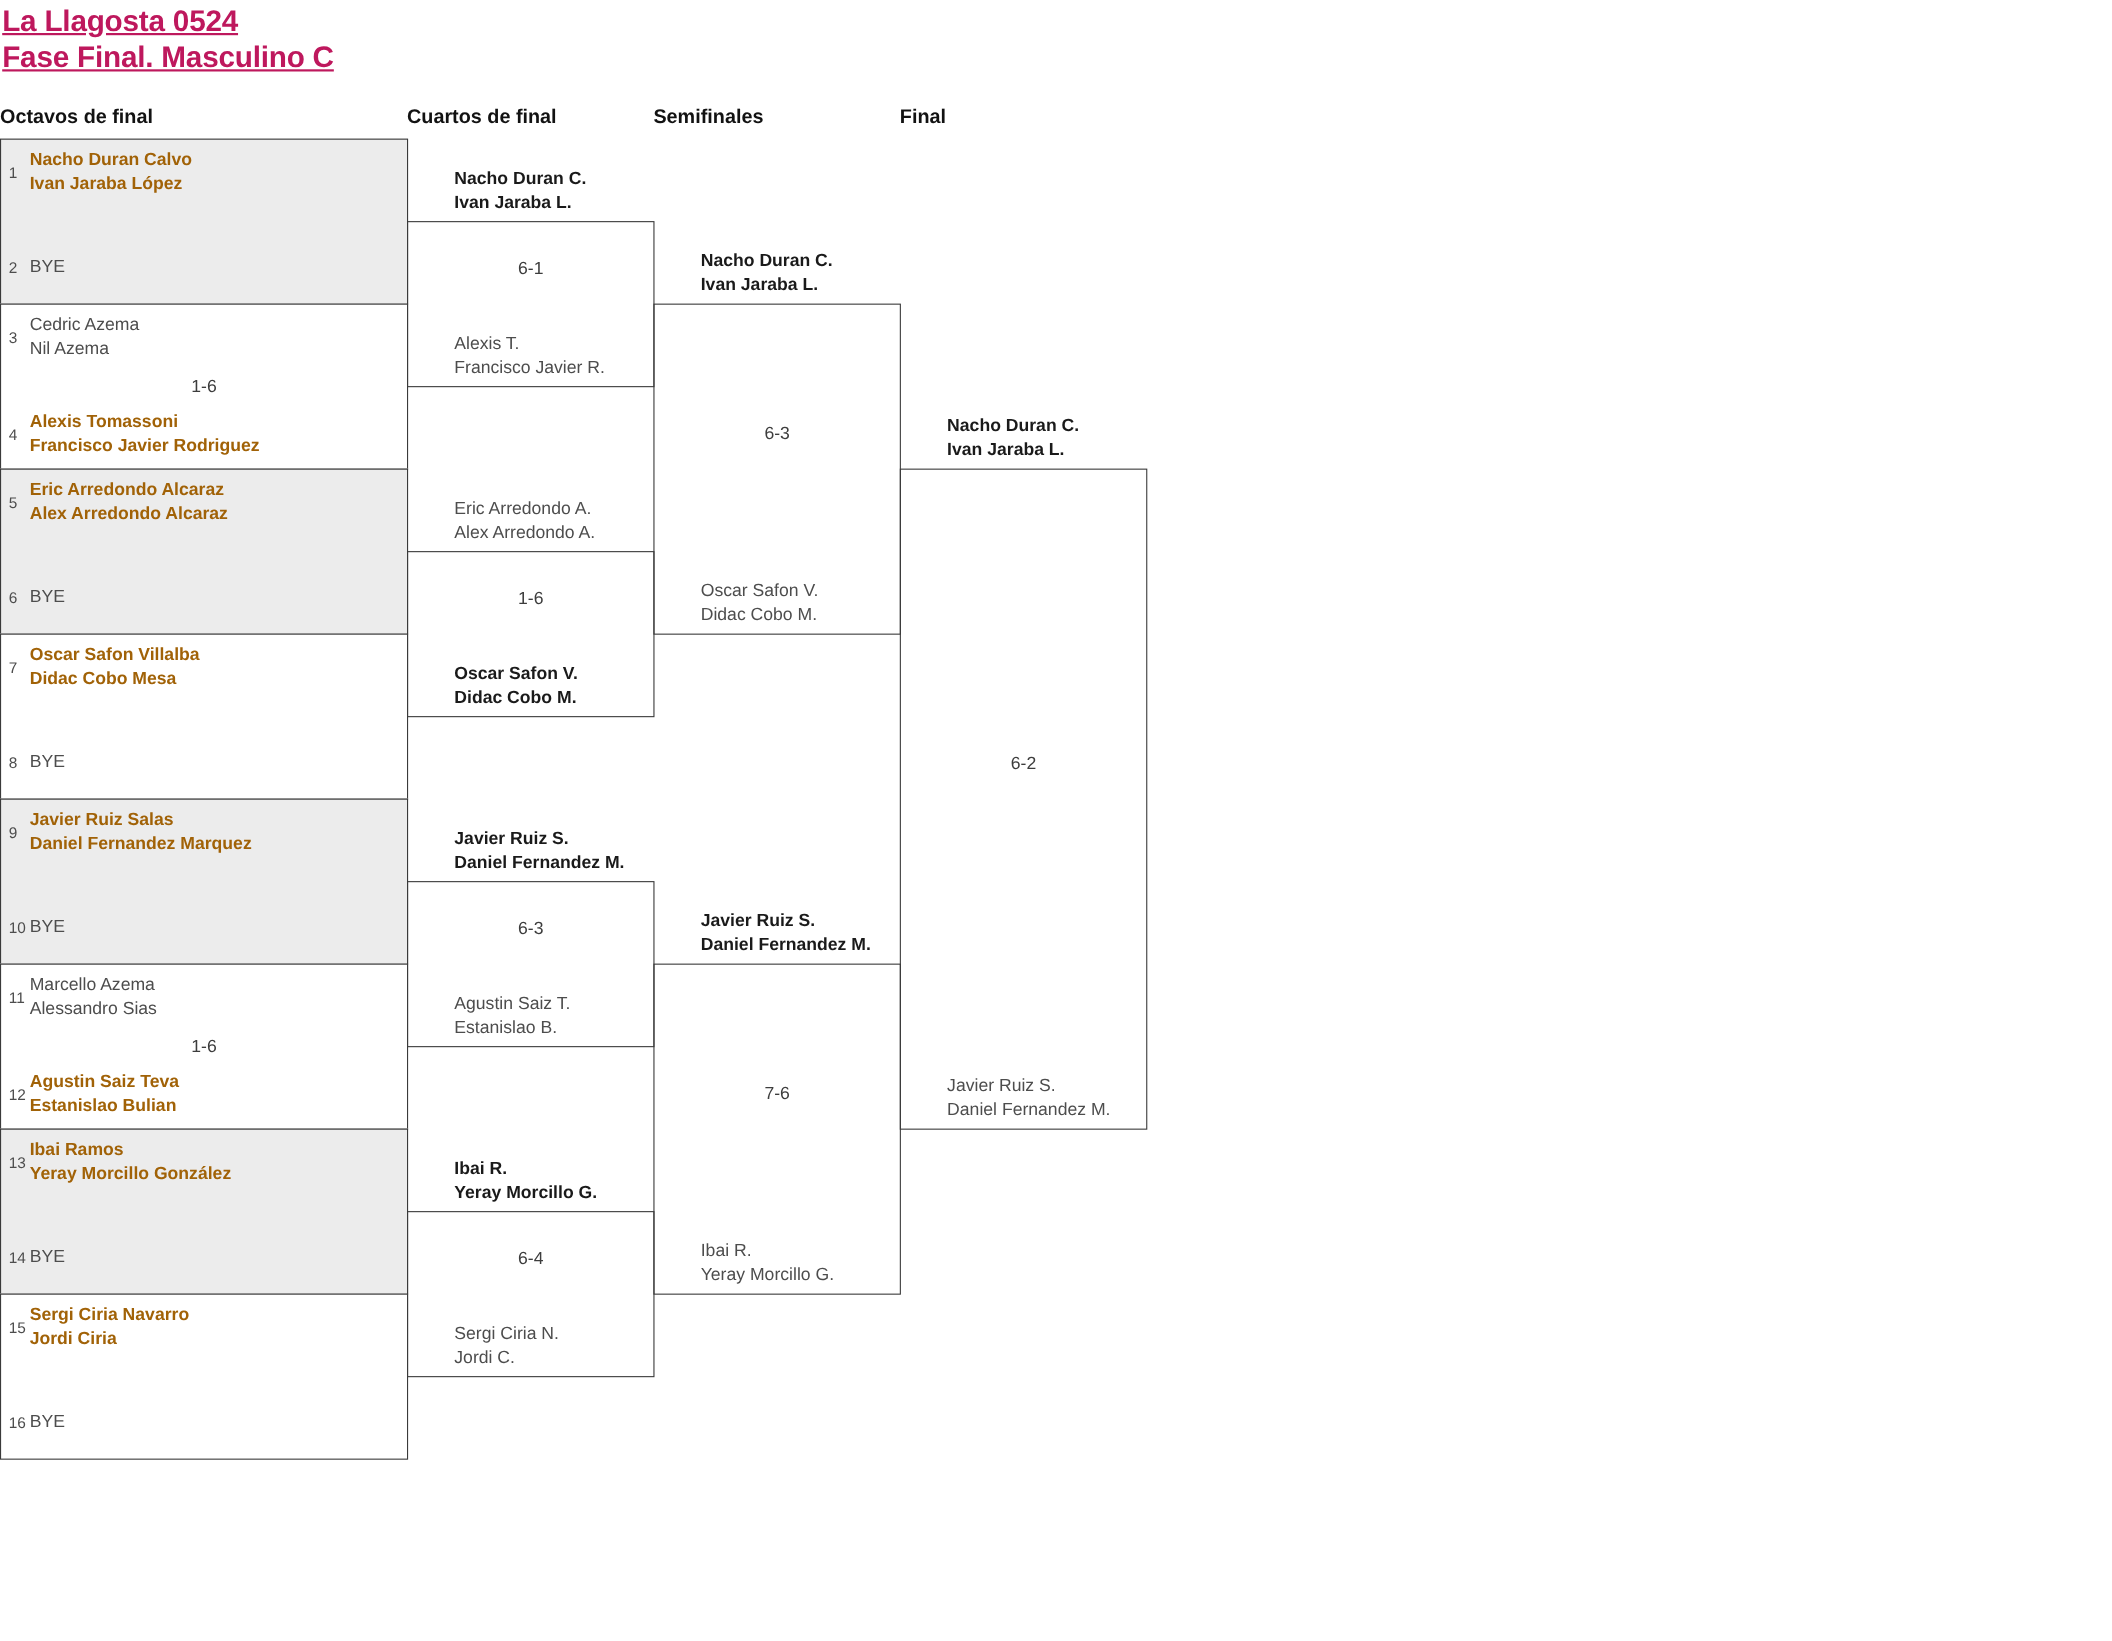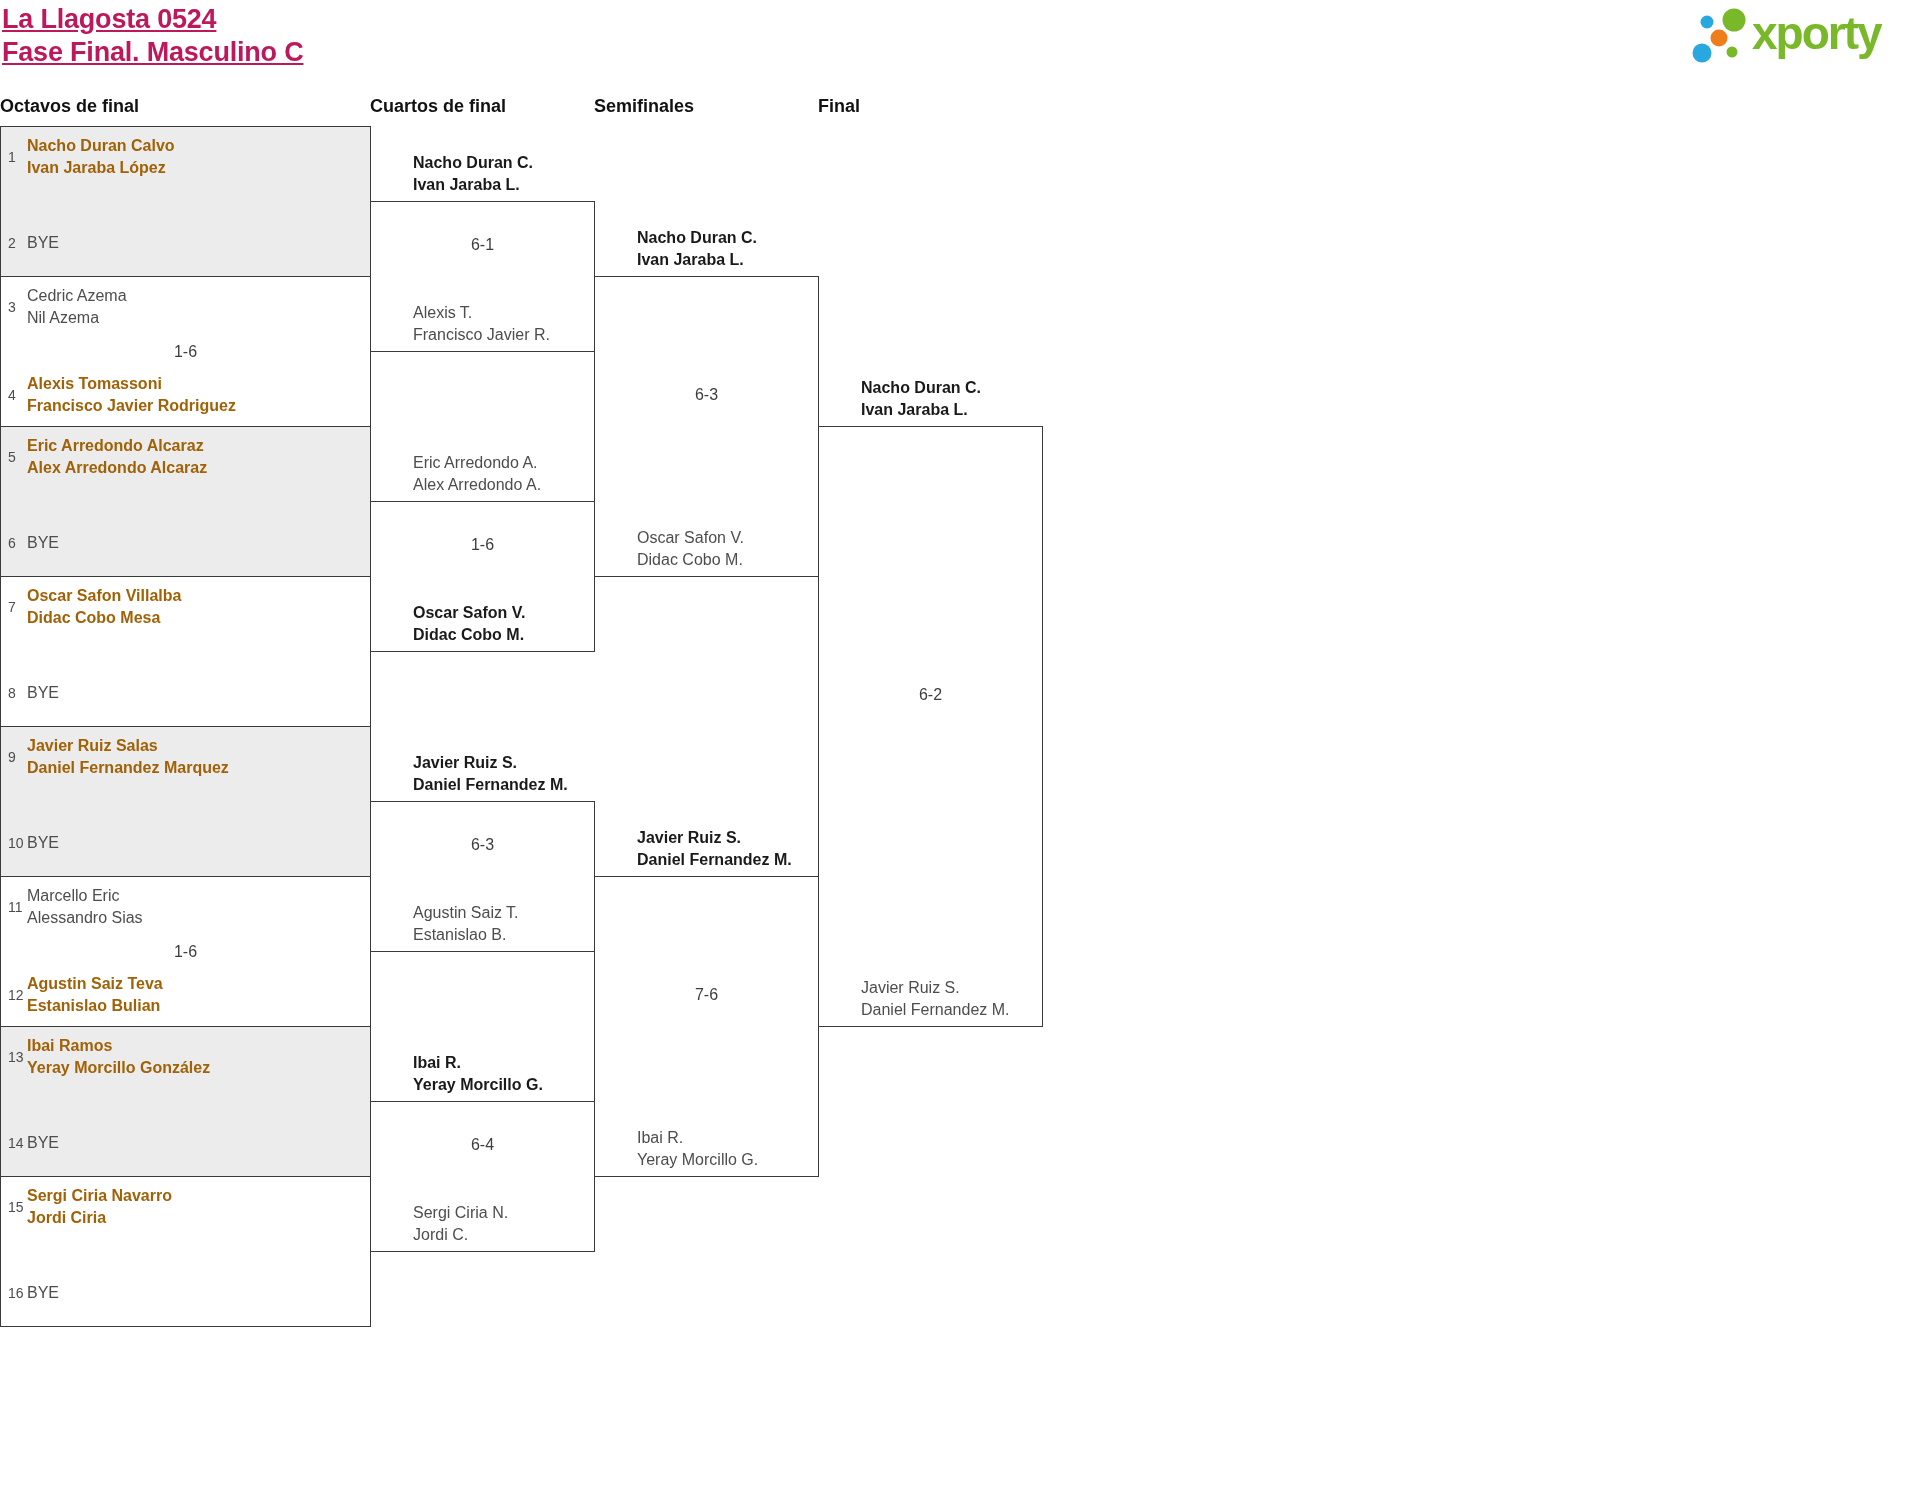--- a/index.html
+++ b/index.html
@@ -43,30 +43,20 @@
 </head>
 <body>
 
 <div class="canvas">
 
   <div class="title">
     <div>La Llagosta 0524</div>
     <div>Fase Final. Masculino C</div>
   </div>
 
-  <a class="logo">
-    <svg width="74" height="70" viewBox="0 0 74 70">
-      <circle cx="27" cy="22" r="6.5" fill="#29a8e0"></circle>
-      <circle cx="54" cy="20" r="11.5" fill="#79b829"></circle>
-      <circle cx="39" cy="38" r="8.5" fill="#ef7d1a"></circle>
-      <circle cx="22" cy="53" r="9.5" fill="#29a8e0"></circle>
-      <circle cx="52" cy="52" r="5.5" fill="#79b829"></circle>
-    </svg>
-    <span class="logo-text">xporty</span>
-  </a>
 
   <div class="col-header" style="left:0;width:371px">Octavos de final</div>
   <div class="col-header" style="left:370px;width:225px">Cuartos de final</div>
   <div class="col-header" style="left:594px;width:225px">Semifinales</div>
   <div class="col-header" style="left:818px;width:225px">Final</div>
 
   <div class="obox shade" style="top:126px">
     <div class="oentry top win">
       <span class="num">1</span>
       <span class="names">
@@ -149,21 +139,21 @@
       <span class="names">
           <span class="l">BYE</span>
         </span>
     </div>
   </div>
 
   <div class="obox" style="top:876px">
     <div class="oentry top">
       <span class="num">11</span>
       <span class="names">
-        <span class="l">Marcello Eric</span>
+        <span class="l">Marcello Azema</span>
         <span class="l">Alessandro Sias</span>
       </span>
     </div>
     <div class="oscore">1-6</div>
     <div class="oentry bot win">
       <span class="num">12</span>
       <span class="names">
         <span class="l">Agustin Saiz Teva</span>
         <span class="l">Estanislao Bulian</span>
       </span>

